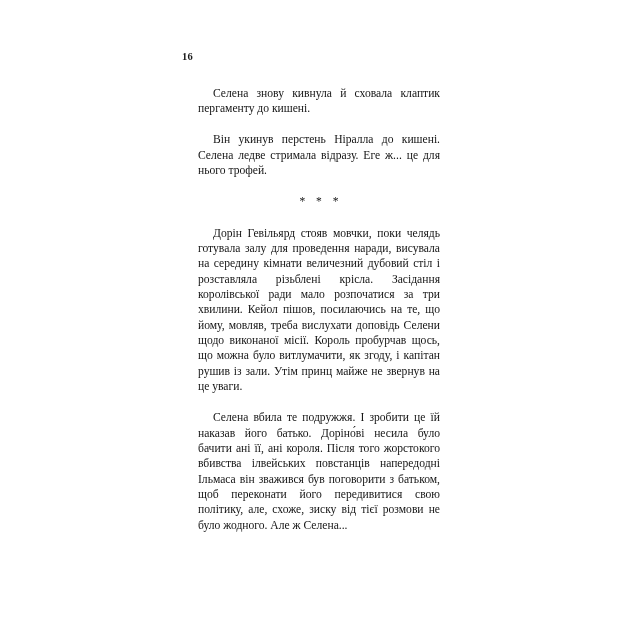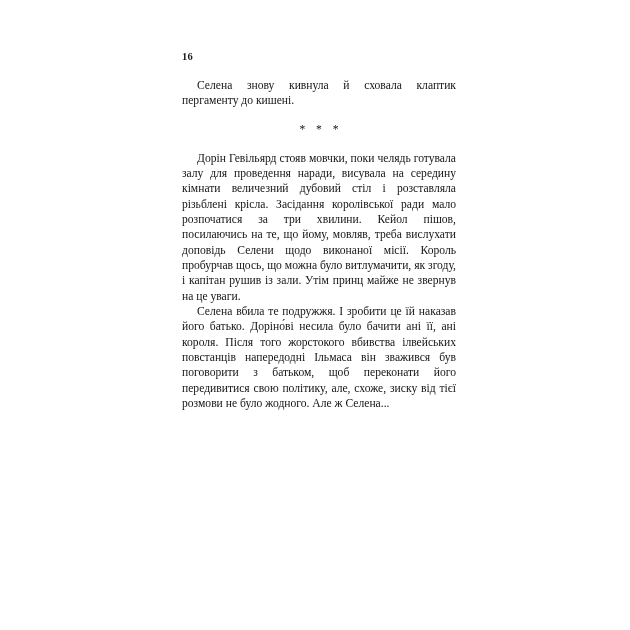--- a/index.html
+++ b/index.html
@@ -28,34 +28,34 @@
     top: 52px;
     width: 274px;
   }
 
   .folio {
     font-size: 10.5px;
     font-weight: bold;
     letter-spacing: 0.2px;
     color: #1a1a1a;
     line-height: 1;
-    margin: 0 0 15px 0;
+    margin: 0 0 23px 0;
   }
 
   .body-text {
     font-size: 11.6px;
     line-height: 15.35px;
     text-align: justify;
     text-justify: inter-word;
     hyphens: manual;
     color: #141414;
   }
 
   .body-text p {
-    margin: 0;
+    margin: 16px;
     text-indent: 15px;
   }
 
   .scene-break {
     text-align: center;
     font-size: 11.6px;
     line-height: 15.35px;
     letter-spacing: 4px;
     color: #141414;
     margin: 14px 0 13px 0;
@@ -66,20 +66,21 @@
 </head>
 <body>
 
 <div class="page">
   <div class="text-block">
 
     <div class="folio">16</div>
 
     <div class="body-text section">
       <p>Селена знову кивнула й сховала клаптик пергаменту до кишені.</p>
+      <p>Він укинув перстень Ніралла до кишені. Селена ледве стримала відразу. Еге ж... це для нього трофей.</p>
     </div>
 
     <div class="scene-break">* * *</div>
 
     <div class="body-text section">
       <p>Дорін Гевільярд стояв мовчки, поки челядь готувала залу для проведення наради, висувала на середину кімнати величезний дубовий стіл і розставляла різьблені крісла. Засідання королівської ради мало розпочатися за три хвилини. Кейол пішов, посилаючись на те, що йому, мовляв, треба вислухати доповідь Селени щодо виконаної місії. Король пробурчав щось, що можна було витлумачити, як згоду, і капітан рушив із зали. Утім принц майже не звернув на це уваги.</p>
       <p>Селена вбила те подружжя. І зробити це їй наказав його батько. Доріно́ві несила було бачити ані її, ані короля. Після того жорстокого вбивства ілвейських повстанців напередодні Ільмаса він зважився був поговорити з батьком, щоб переконати його передивитися свою політику, але, схоже, зиску від тієї розмови не було жодного. Але ж Селена...</p>
     </div>
 
   </div>

